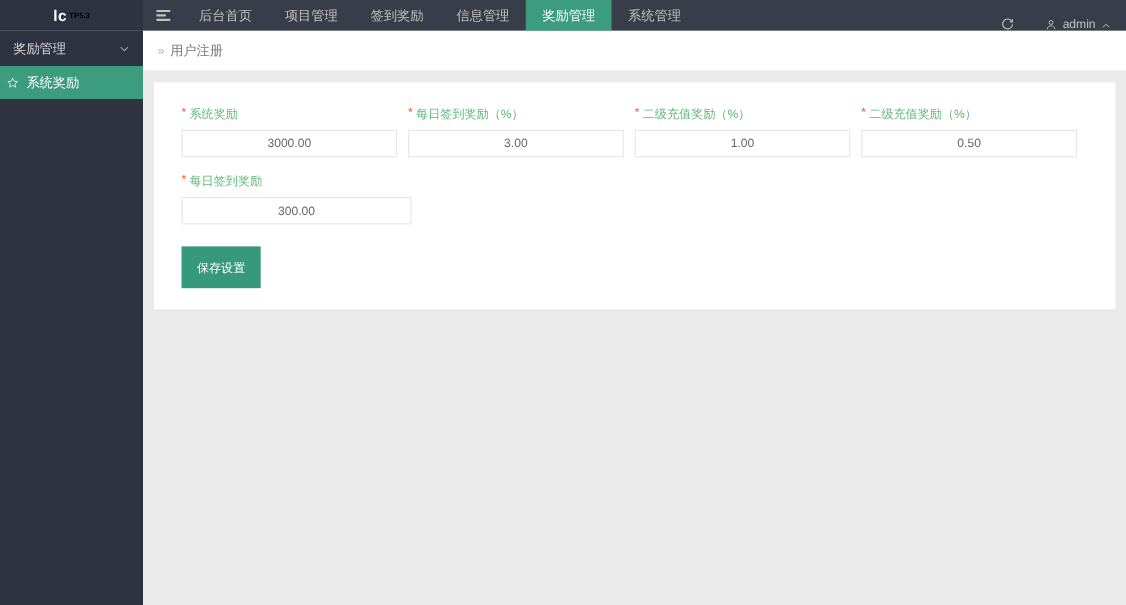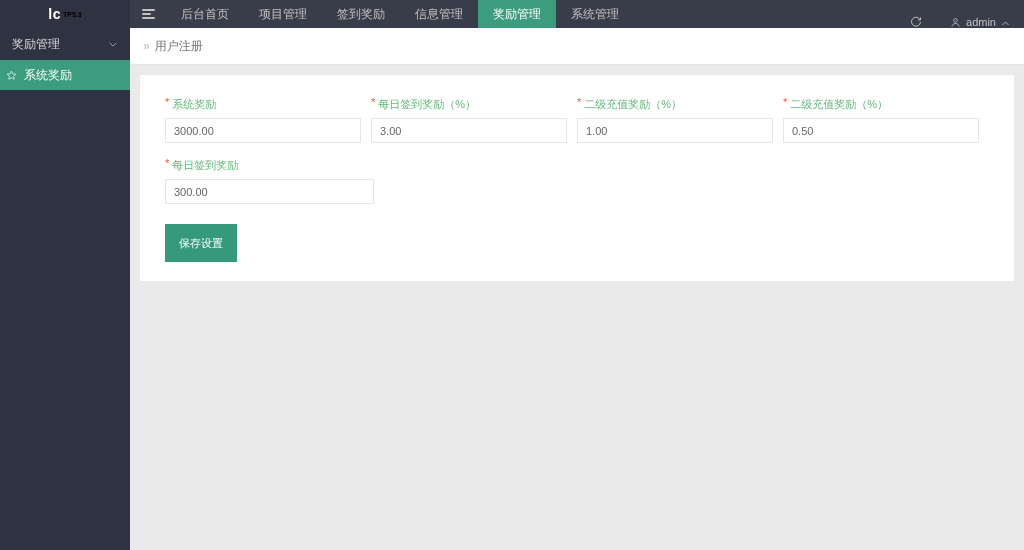--- a/index.html
+++ b/index.html
@@ -99,20 +99,21 @@
     display: flex; align-items: flex-start; gap: 3px; line-height: 14px;
   }
   .req { color: #FF5722; font-size: 11px; line-height: 11px; }
   .f-input {
     width: 100%; height: 25px;
     border: 1px solid #e6e6e6; background: #fff;
     font-size: 11px; color: #666;
     padding: 10px 8px;
     font-family: "Liberation Sans", "DejaVu Sans", sans-serif;
     outline: none;
+    text-align: center;
   }
   .row2 { margin-top: 15px; }
   .btn-wrap { margin-top: 20px; }
   .save-btn {
     background: #36997b; color: #ffffff;
     border: none; height: 38px; padding: 0 14px;
     font-size: 11px; cursor: pointer;
     font-family: "Liberation Sans", "DejaVu Sans", sans-serif;
   }
 </style>

